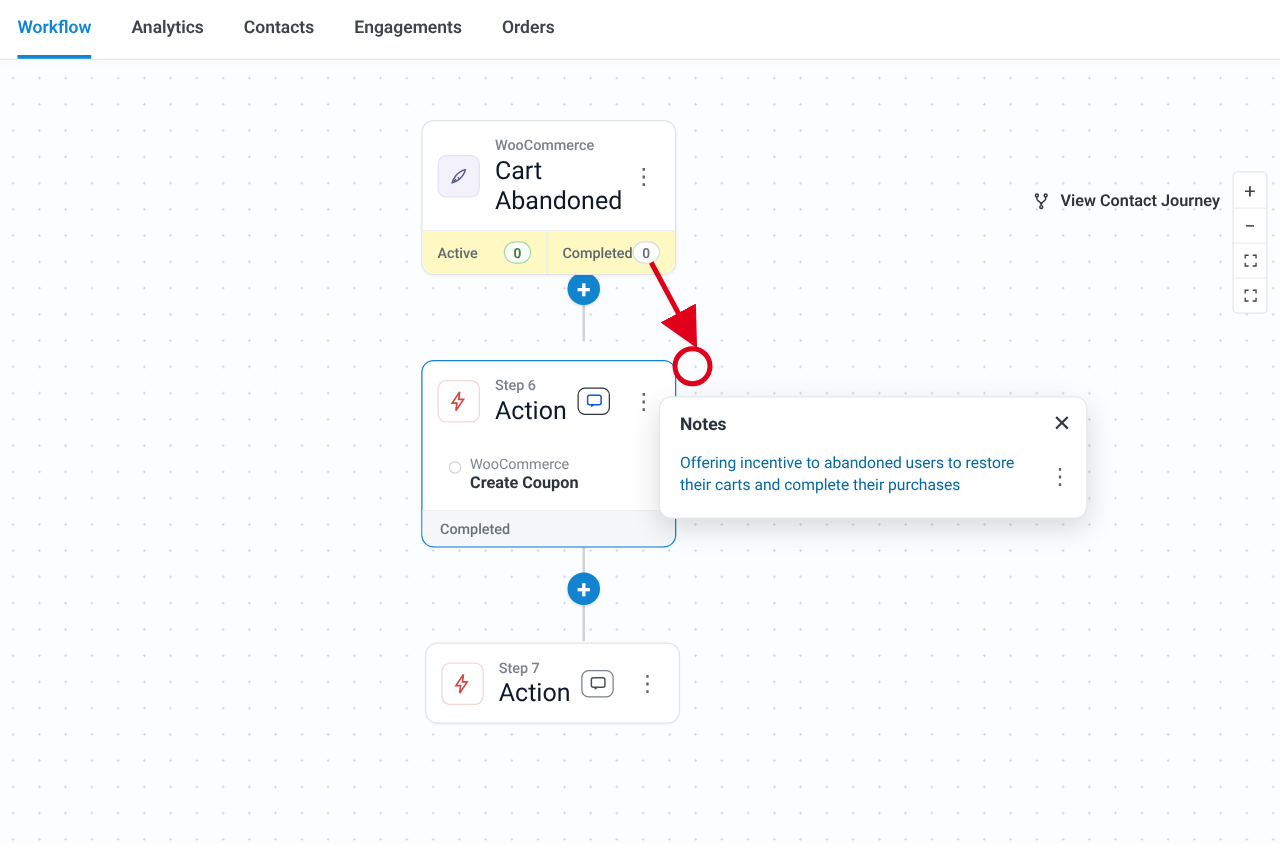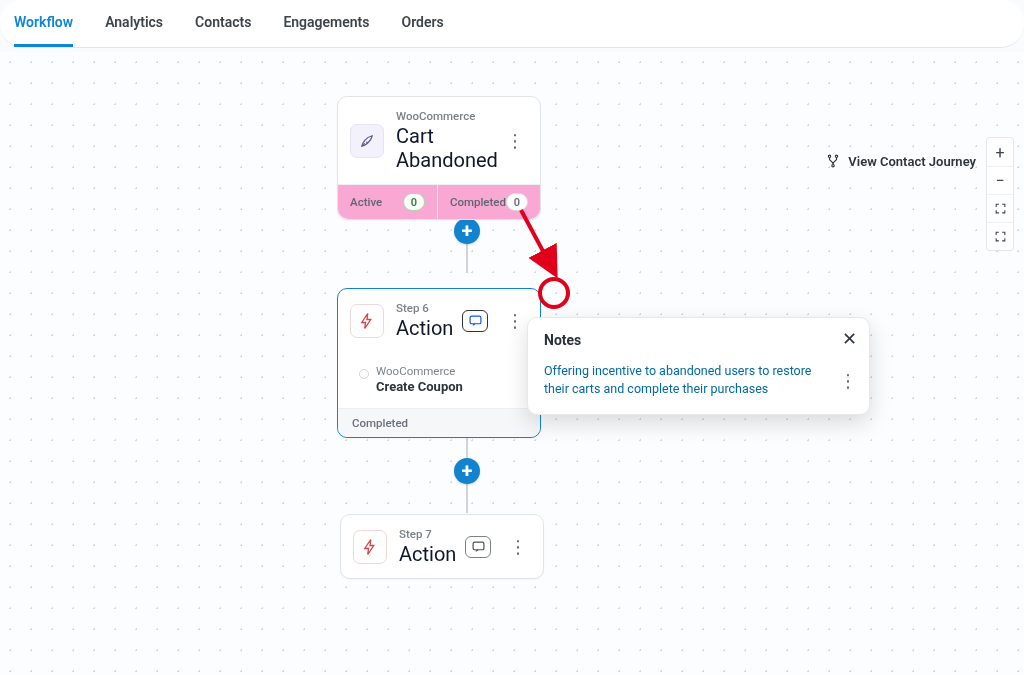--- a/index.html
+++ b/index.html
@@ -10,21 +10,20 @@
     height: 675px;
     overflow: hidden;
     position: relative;
   }
   .tabs {
     display: flex;
     gap: 32px;
     padding: 14px 20px 0 14px;
     border-bottom: 1px solid #e4e6e9;
     background: #fff;
-    border-radius: 23px;
   }
   .tab {
     font-size: 14px;
     font-weight: 600;
     color: #3d434b;
     padding-bottom: 14px;
     cursor: pointer;
     border-bottom: 3px solid transparent;
   }
   .tab.active { color: #0e86d4; border-bottom-color: #0e86d4; }
@@ -85,21 +84,21 @@
   .dots {
     width:22px; height:22px; display:flex; align-items:center; justify-content:center;
     color:#5a616a; cursor:pointer; font-size:18px;
   }
   .chip-icon {
     width:26px; height:22px; border-radius:6px; border:1.5px solid #2f343a;
     display:flex; align-items:center; justify-content:center; cursor:pointer;
     margin-right:4px;
   }
   .stats {
-    display:flex; background:#f9a8d4; border-top:1px solid #edf0f2;
+    display:flex; background:#fef9c3; border-top:1px solid #edf0f2;
     border-radius:0 0 10px 10px;
     font-size:11.5px; color:#5f666f; font-weight:500;
   }
   .stats .cell { flex:1; display:flex; align-items:center; justify-content:space-between; padding:8px 12px; }
   .stats .cell + .cell { border-left:1px solid #e8ebee; }
   .pill {
     min-width:22px; height:18px; padding:0 6px;
     border:1px solid #a8d9a8; color:#3a7d3a;
     border-radius:10px; display:inline-flex; align-items:center; justify-content:center;
     font-size:11px; font-weight:600; background:#fafdf9;

